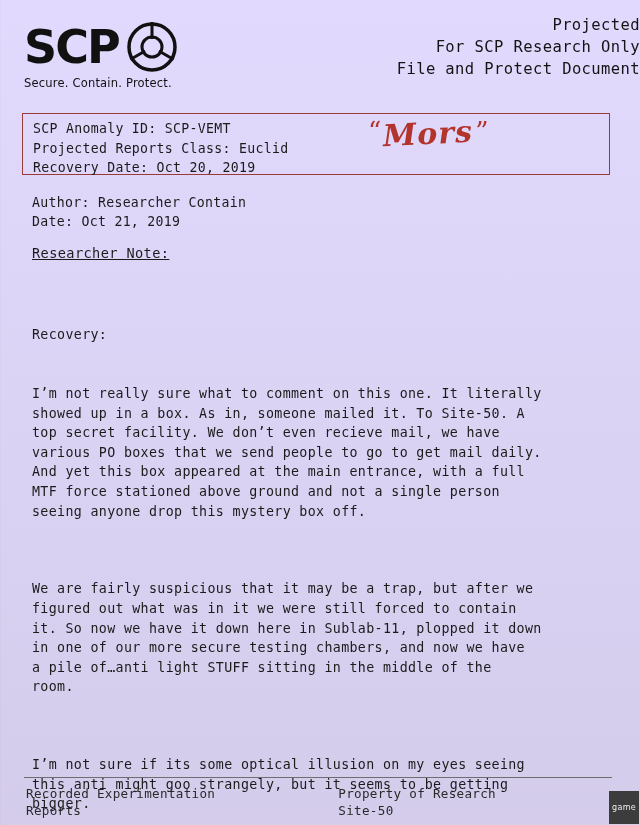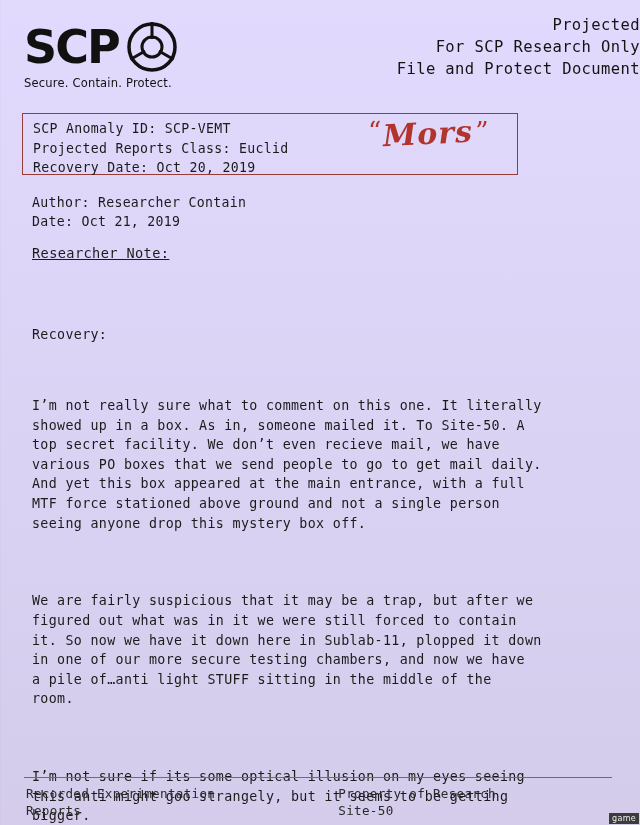--- a/index.html
+++ b/index.html
@@ -71,21 +71,21 @@
     font-size: 15.5px;
     line-height: 22px;
     letter-spacing: 0.4px;
     color: #141414;
   }
   
   .idbox {
     position: absolute;
     left: 22px;
     top: 113px;
-    width: 496px;
+    width: 588px;
     height: 62px;
     border: 1px solid #9a3b3b;
     box-sizing: border-box;
   }
   .idbox-inner {
     padding: 5px 0 0 10px;
     font-size: 13.2px;
     line-height: 19.5px;
     letter-spacing: 0.3px;
   }
@@ -171,21 +171,21 @@
     margin-right: 116px;
   }
   .watermark {
     position: absolute;
     right: 1px;
     bottom: 1px;
     font-family: "DejaVu Sans", sans-serif;
     font-size: 8px;
     color: #efefef;
     background: #3c3c3c;
-    padding: 1px 3px;
+    padding: 12px 3px;
     letter-spacing: 0.3px;
   }
 </style>
 </head>
 <body>
 
 <div class="page">
   <div class="paper-texture"></div>
 
   <div class="header">
@@ -231,21 +231,21 @@
   </div>
 
   <div class="meta">
     <div>Author: Researcher Contain</div>
     <div>Date: Oct 21, 2019</div>
   </div>
 
   <div class="note-title">Researcher Note:</div>
 
   <div class="body">
-    <p style="margin-bottom:12px">Recovery:</p>
+    <p style="margin-bottom:0">Recovery:</p>
     <p>I’m not really sure what to comment on this one. It literally
 showed up in a box. As in, someone mailed it. To Site-50. A
 top secret facility. We don’t even recieve mail, we have
 various PO boxes that we send people to go to get mail daily.
 And yet this box appeared at the main entrance, with a full
 MTF force stationed above ground and not a single person
 seeing anyone drop this mystery box off.</p>
     <p>We are fairly suspicious that it may be a trap, but after we
 figured out what was in it we were still forced to contain
 it. So now we have it down here in Sublab-11, plopped it down

